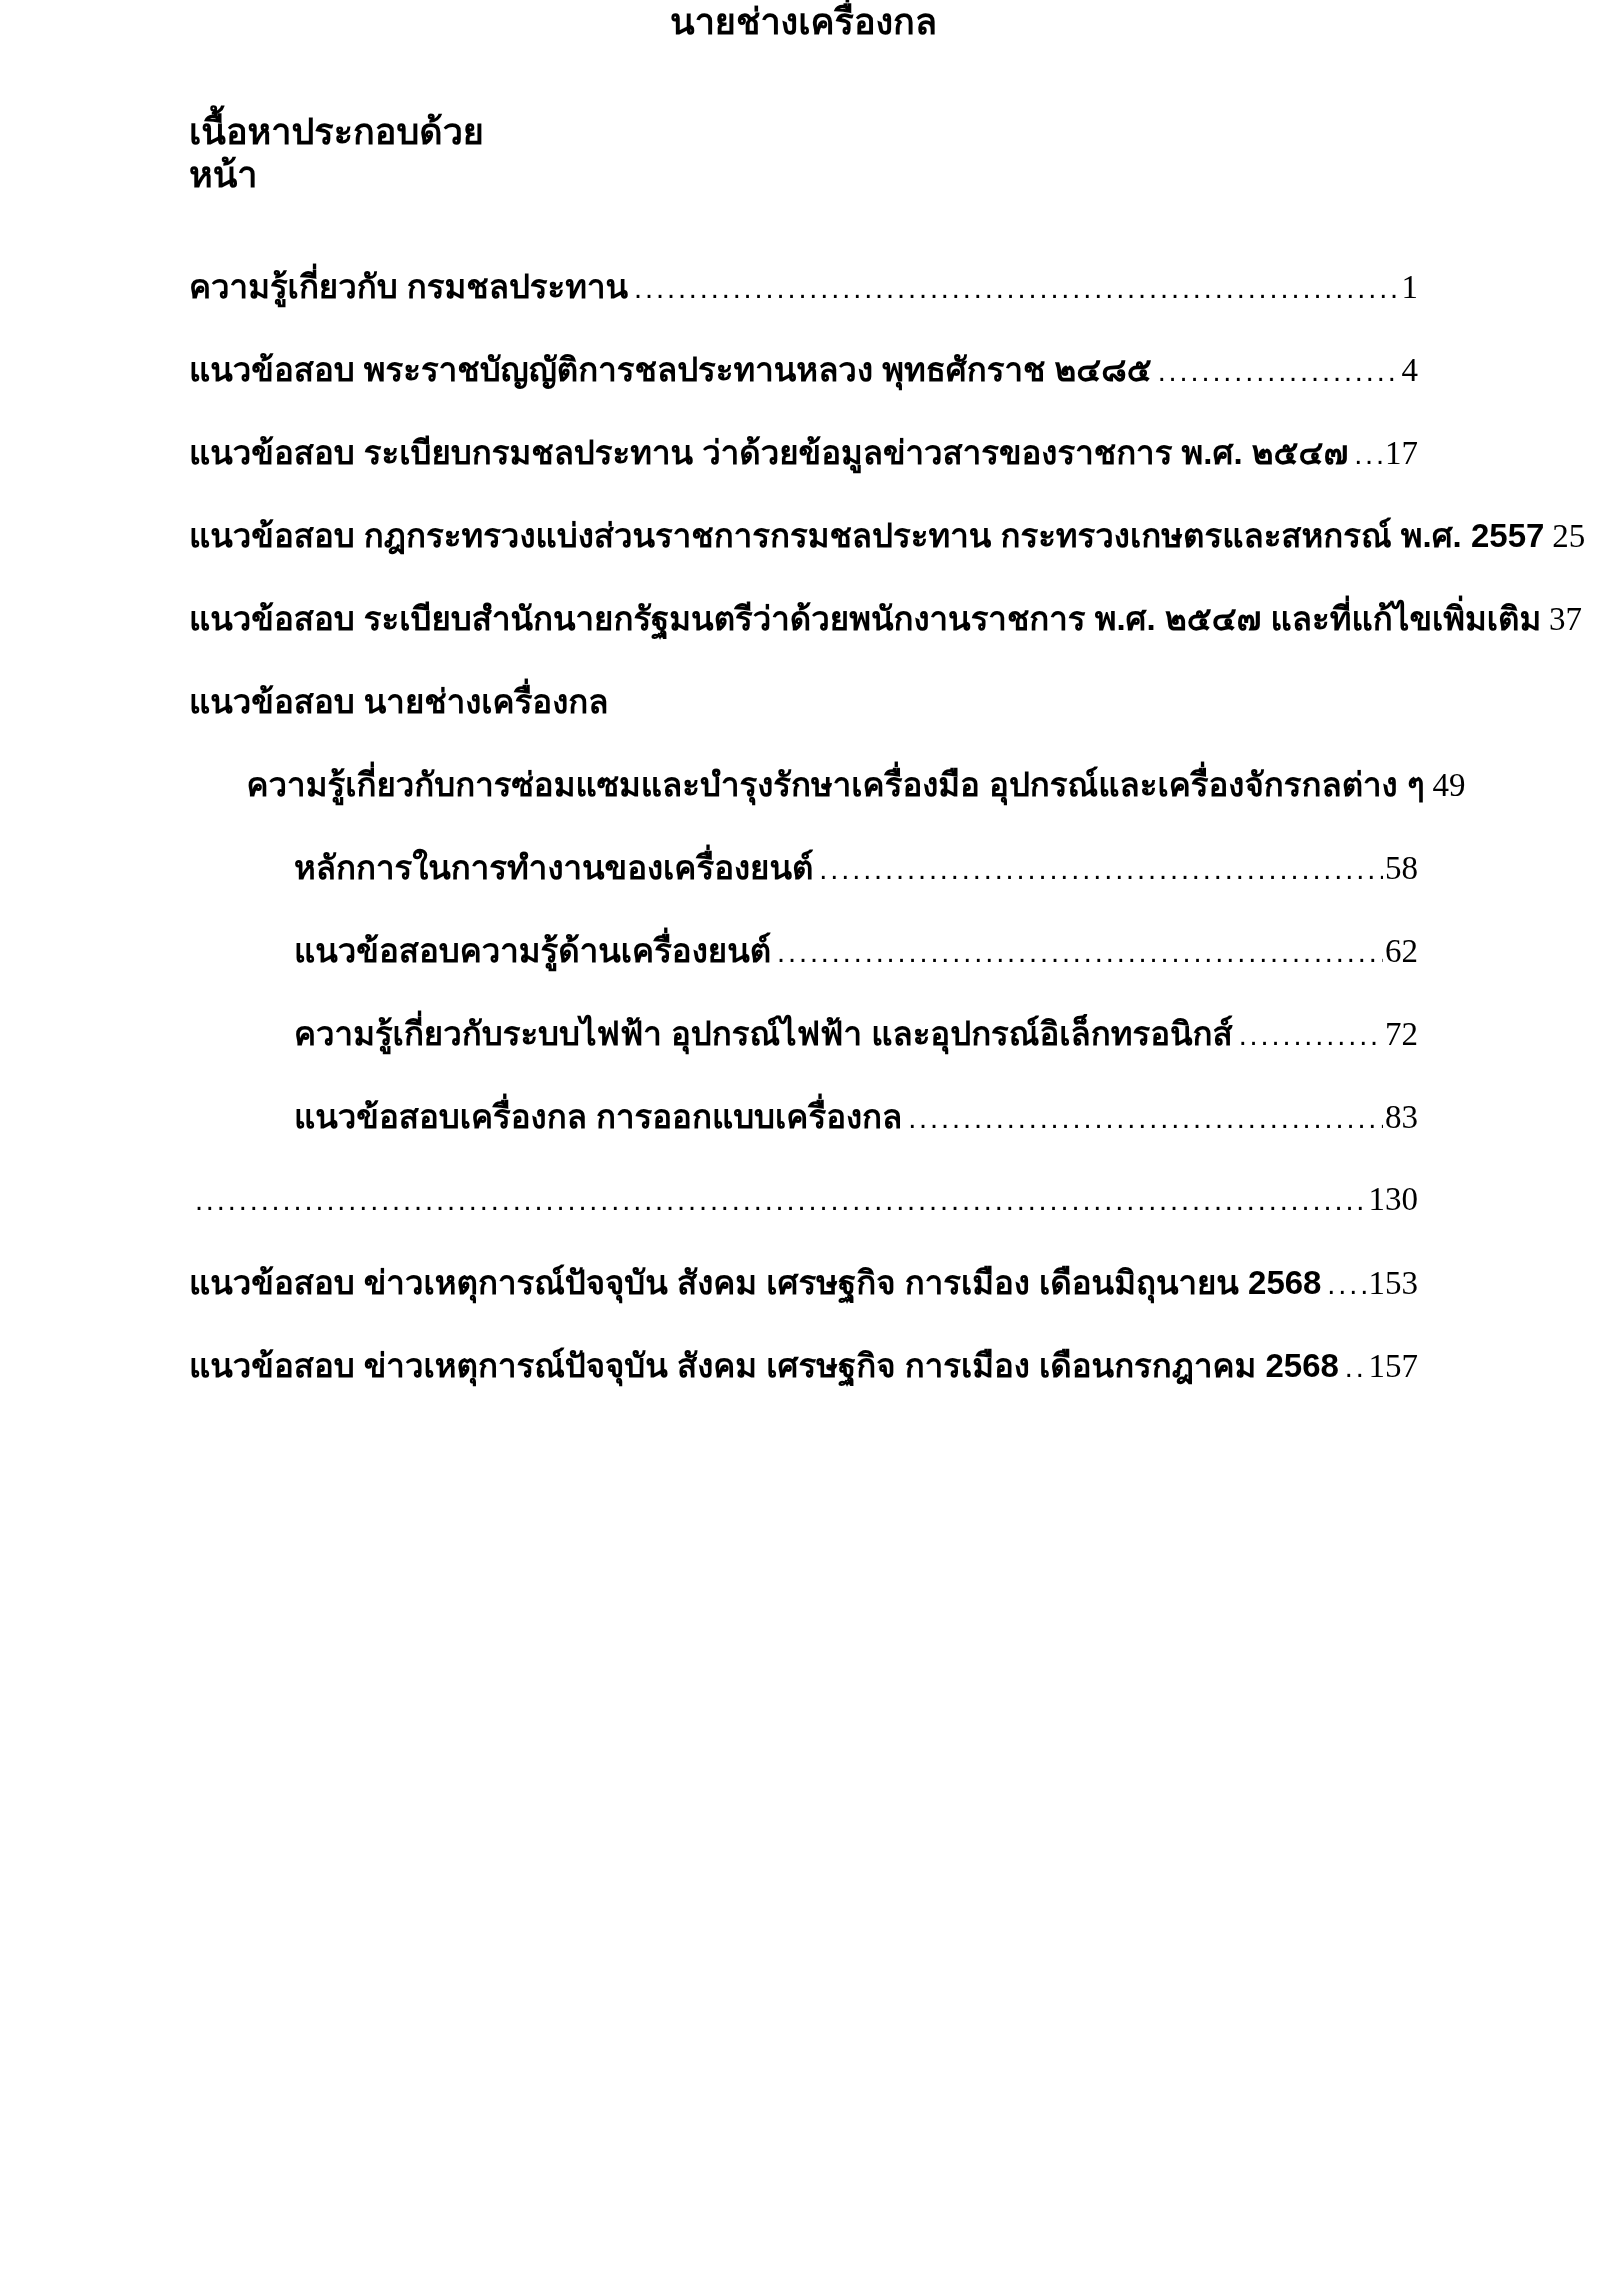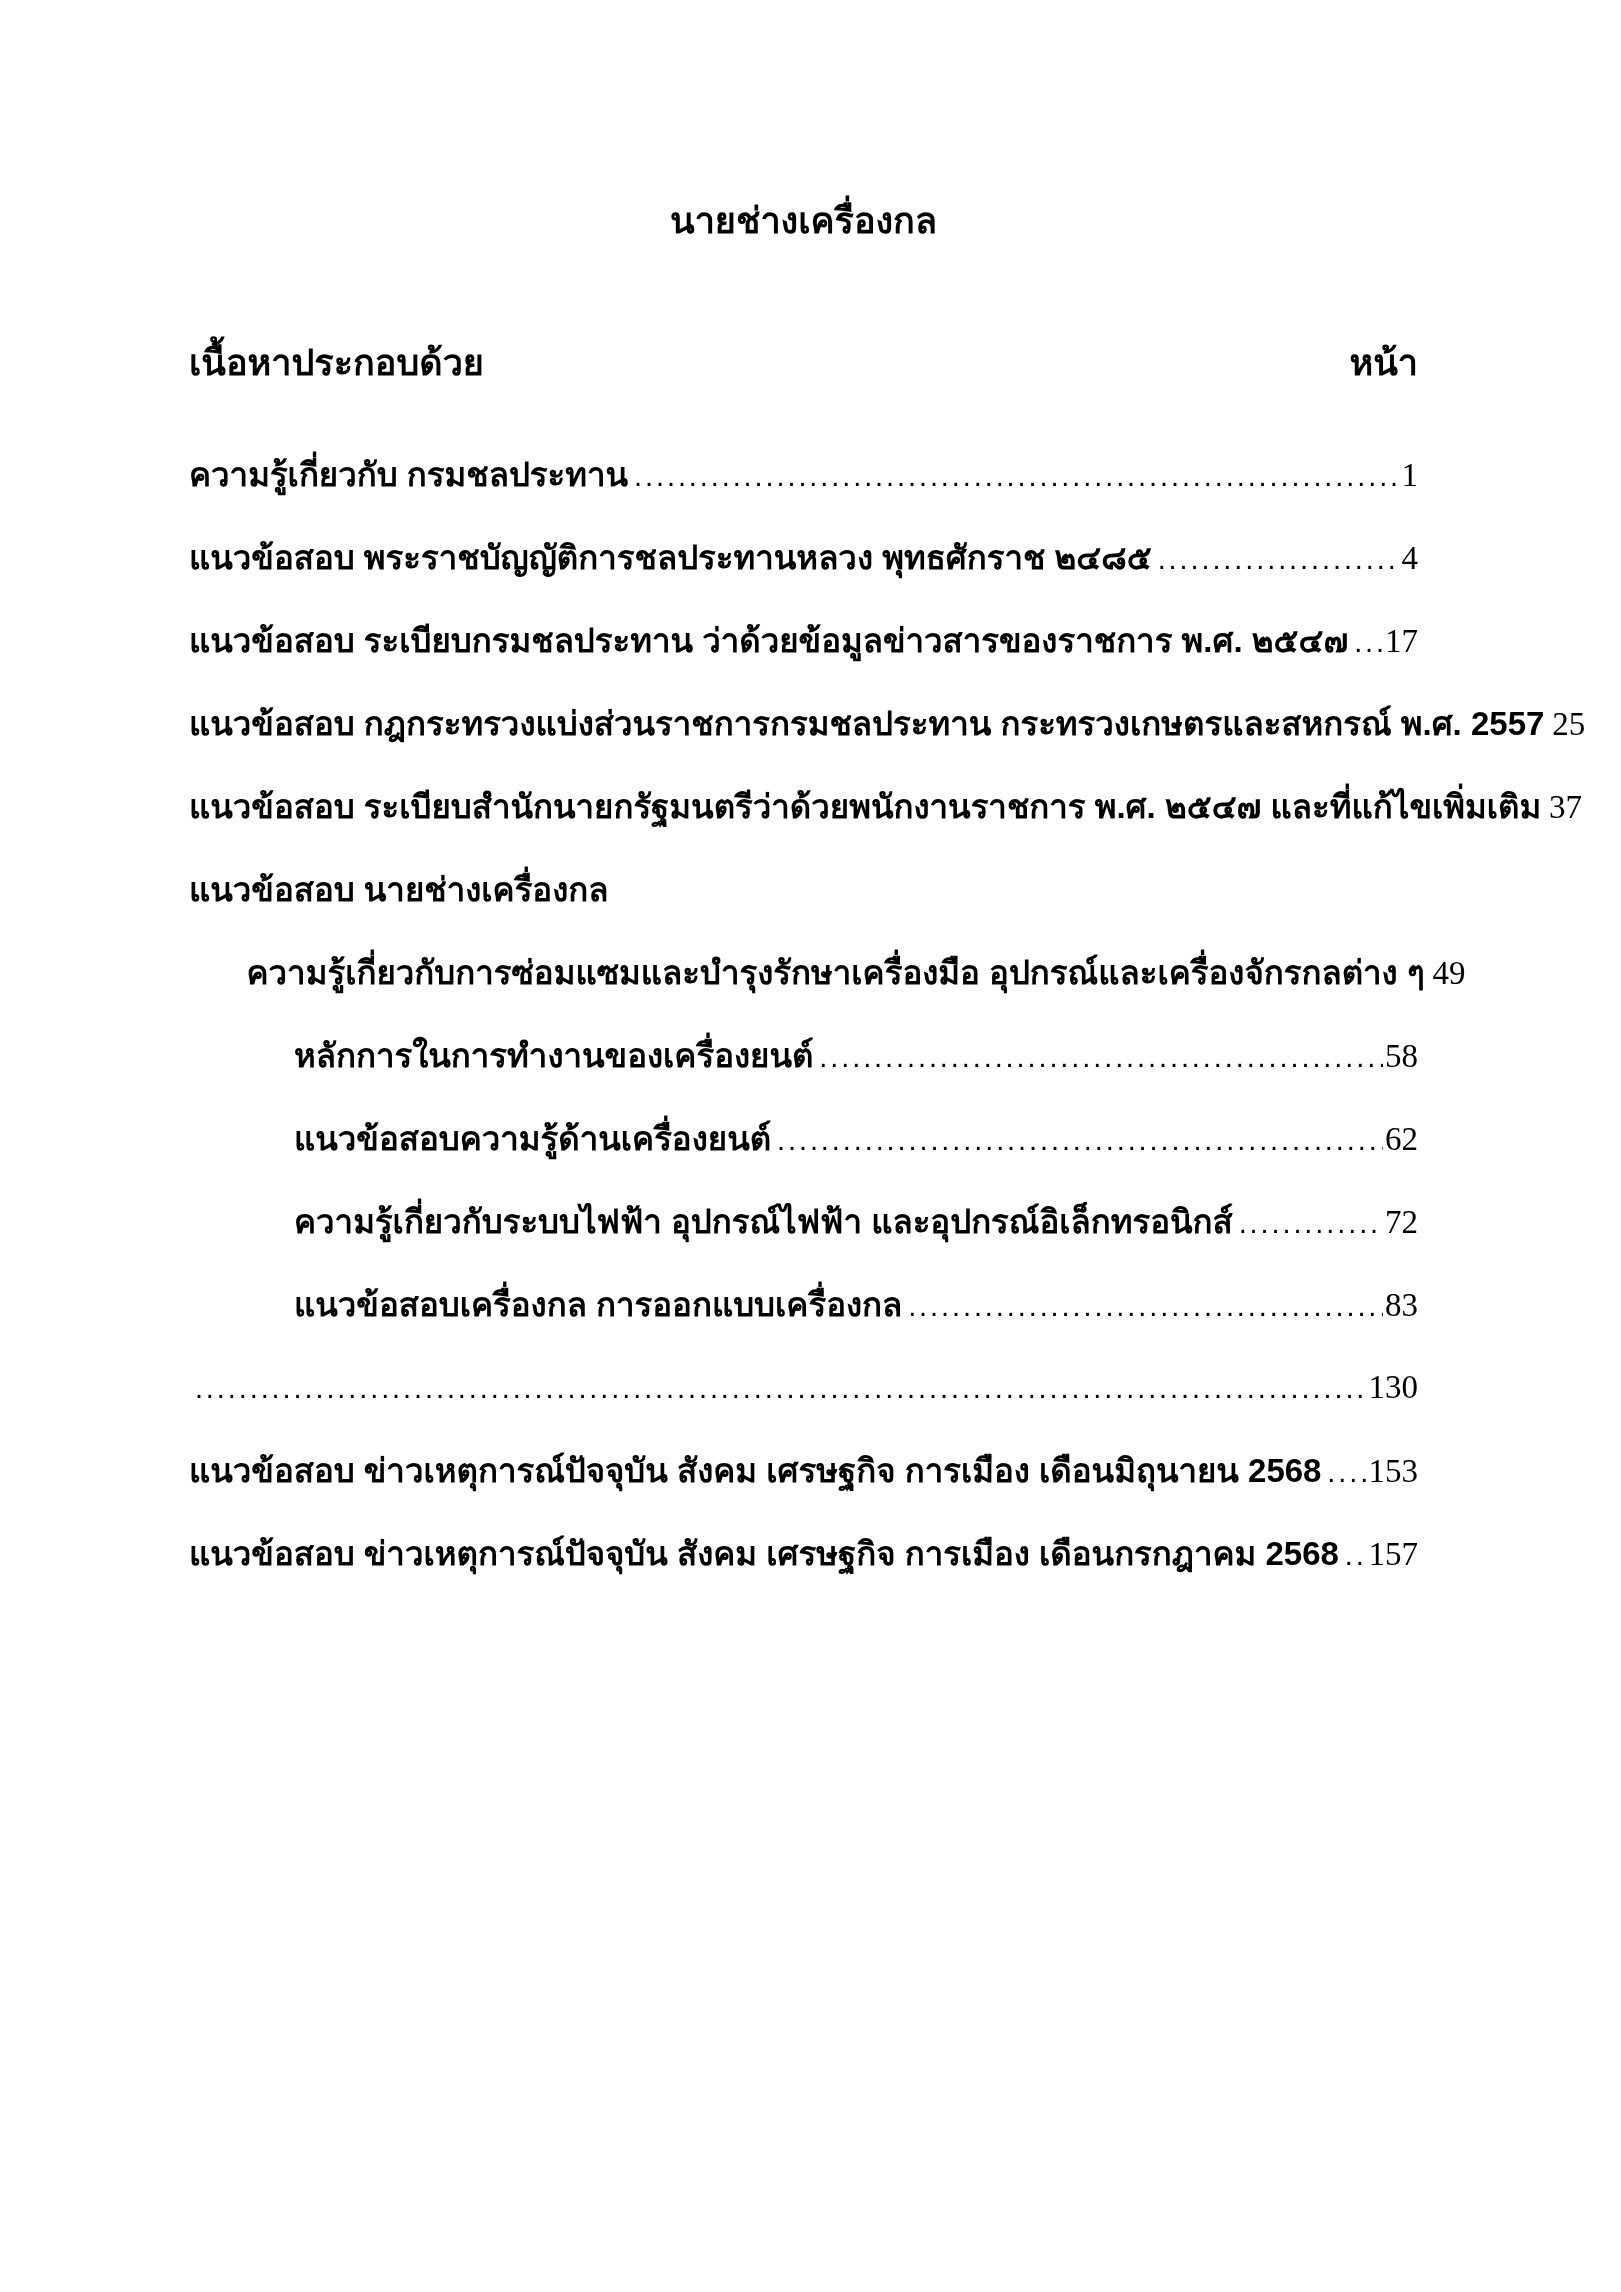--- a/index.html
+++ b/index.html
@@ -13,41 +13,41 @@
     height: 2293px;
     background: #ffffff;
     color: #000000;
     font-family: "Liberation Sans", sans-serif;
     overflow: hidden;
   }
   .content {
     padding: 0 203px 0 189px;
   }
   .doc-title {
-    padding-top: 199px;
     text-align: center;
     font-size: 36px;
     font-weight: 700;
     line-height: 43px;
   }
   .doc-subtitle {
     margin-top: 38px;
     text-align: center;
     font-size: 36px;
     font-weight: 700;
     line-height: 43px;
   }
   .toc-head {
-    margin-top: 99px;
+    margin-top: 67px;
     display: flex;
     justify-content: space-between;
     align-items: baseline;
     font-size: 36px;
     font-weight: 700;
     line-height: 43px;
+    flex-direction: column;
   }
   .toc {
     margin-top: 49px;
   }
   .toc-row {
     display: flex;
     align-items: baseline;
     height: 83px;
     line-height: 83px;
     font-size: 33px;

